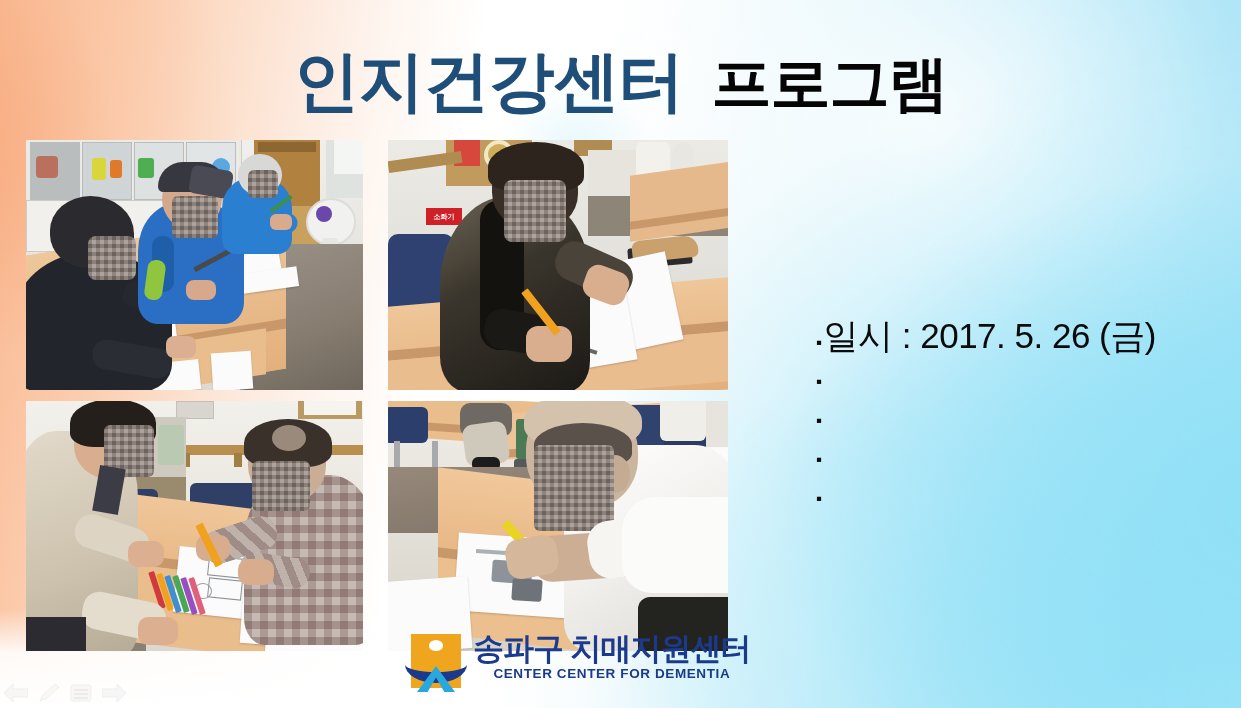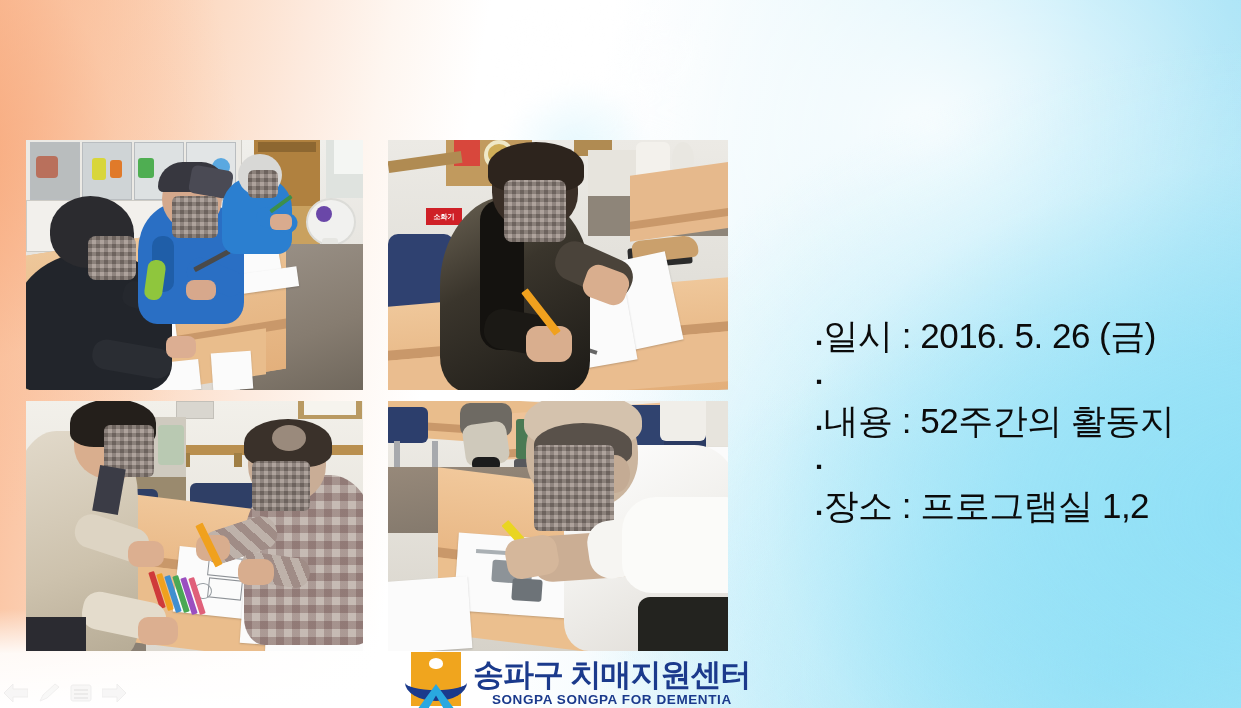--- a/index.html
+++ b/index.html
@@ -164,25 +164,25 @@
     font-size: 17px;
     line-height: 39px;
     margin-right: 2px;
     color: #0b0b0b;
   }
 
   
   .logo-band {
     position: absolute;
     left: 405px;
-    top: 648px;
+    top: 632px;
     width: 500px;
     height: 60px;
     display: flex;
-    align-items: flex-end;
+    align-items: flex-start;
   }
   .logo-mark {
     position: relative;
     width: 62px;
     height: 58px;
     flex: 0 0 auto;
   }
   .logo-mark .sq {
     position: absolute; left: 6px; top: 2px; width: 50px; height: 54px;
     background: #f0a51e;
@@ -255,20 +255,23 @@
 <body>
 
 <div class="slide">
 
   <div class="bg-base"></div>
   <div class="bg-peach-glow"></div>
   <div class="bg-blue-pool"></div>
   <div class="bg-mottle"></div>
   <div class="bg-bottom-white"></div>
 
+  <div class="title-row">
+    <span class="title-main">인지건강센터</span><span class="title-sub">프로그램</span>
+  </div>
 
   <div class="photo" id="photo-tl">
     <div class="scene">
       <div class="wall" style="background:linear-gradient(180deg,#f0efeb 0%,#e8e6e1 40%,#ded9d2 100%);"></div>
 
       <div class="cab" style="left:-2px; top:-2px; width:216px; height:96px; background:#eceae5;"></div>
       <div class="glassdoor" style="left:4px;  top:2px;  width:48px; height:56px; background:#b9bdbe;"></div>
       <div class="glassdoor" style="left:56px; top:2px;  width:48px; height:56px; background:#cfd4d6;"></div>
       <div class="glassdoor" style="left:108px;top:2px;  width:48px; height:56px; background:#dde1e2;"></div>
       <div class="glassdoor" style="left:160px;top:2px;  width:48px; height:56px; background:#e2e5e6;"></div>
@@ -522,48 +525,46 @@
       <div style="position:absolute;left:200px;top:116px;width:96px;height:58px;background:#f6f5f2;border-radius:22px;transform:rotate(-8deg);"></div>
 
       <div style="position:absolute;left:234px;top:96px;width:118px;height:96px;background:#fbfbf9;border-radius:34px 14px 12px 30px;"></div>
       <div style="position:absolute;left:250px;top:196px;width:100px;height:56px;background:#23231f;border-radius:12px 8px 0 0;"></div>
     </div>
   </div>
 
   <div class="bullets">
     <div class="bullet-line">
       <span class="bullet-mark">▪</span>
-      <span>일시 : 2016. 5. 26 (금)</span>
+      <span>일시 : 2017. 5. 26 (금)</span>
     </div>
     <div class="bullet-line">
       <span class="bullet-mark">▪</span>
     </div>
     <div class="bullet-line">
       <span class="bullet-mark">▪</span>
-      <span>내용 : 52주간의 활동지</span>
     </div>
     <div class="bullet-line">
       <span class="bullet-mark">▪</span>
     </div>
     <div class="bullet-line">
       <span class="bullet-mark">▪</span>
-      <span>장소 : 프로그램실 1,2</span>
     </div>
   </div>
 
   <div class="logo-band">
     <div class="logo-mark">
       <div class="sq"></div>
       <div class="smile"></div>
       <div class="dot"></div>
       <div class="body"></div>
     </div>
     <div class="logo-text">
       <div class="logo-ko">송파구 치매지원센터</div>
-      <div class="logo-en">SONGPA SONGPA FOR DEMENTIA</div>
+      <div class="logo-en">CENTER CENTER FOR DEMENTIA</div>
     </div>
   </div>
 
 
   <div class="toolbar">
     <div class="tb-btn">
       <svg width="24" height="18" viewBox="0 0 24 18">
         <polygon points="0,9 9,0 9,5 24,5 24,13 9,13 9,18" fill="#e8e8e8" stroke="#cfcfcf" stroke-width="1"></polygon>
       </svg>
     </div>

